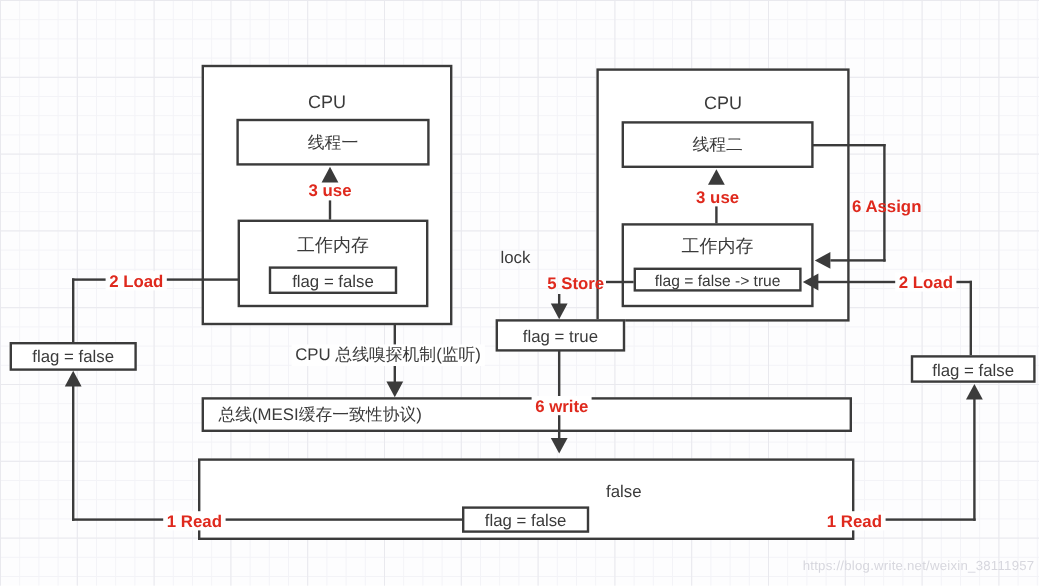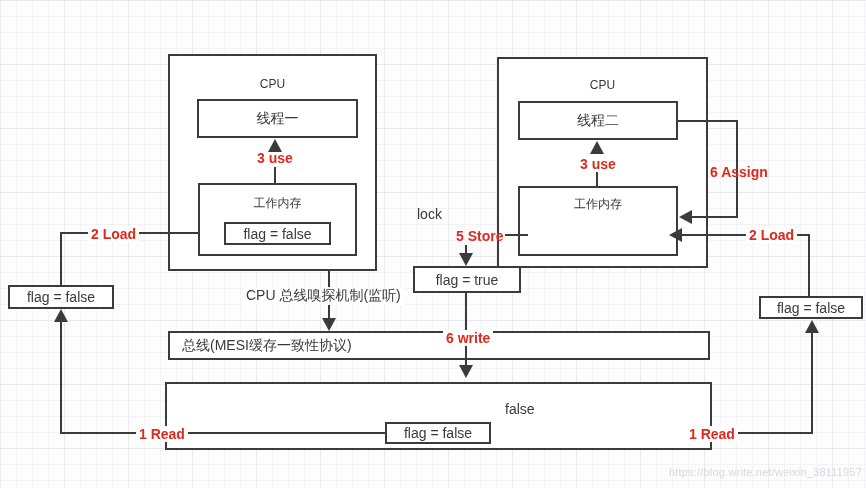--- a/index.html
+++ b/index.html
@@ -24,21 +24,21 @@
   .red{color:#df291d;font-weight:bold;}
   .wbg{background:#fff;padding:0 3px;z-index:5;}
   .center{text-align:center;}
   .hline,.vline{position:absolute;background:#3b3b3b;z-index:2;}
   .hline{height:2px;}
   .vline{width:2px;}
   .arr{position:absolute;width:0;height:0;z-index:2;}
   .arr-up{border-left:7px solid transparent;border-right:7px solid transparent;border-bottom:13px solid #3b3b3b;}
   .arr-down{border-left:7px solid transparent;border-right:7px solid transparent;border-top:13px solid #3b3b3b;}
   .arr-left{border-top:7px solid transparent;border-bottom:7px solid transparent;border-right:13px solid #3b3b3b;}
-  .boxtitle{position:absolute;font-size:12px;text-align:center;z-index:3;}
+  .boxtitle{position:absolute;font-size:15px;text-align:center;z-index:3;}
   .watermark{position:absolute;font-size:11px;color:#d7d7de;z-index:1;letter-spacing:0.2px;}
 </style>
 </head>
 <body>
 
 <div class="canvas">
 
   <div class="box" style="left:168px;top:54px;width:209px;height:217px;"></div>
   <div class="boxtitle" style="left:168px;top:77px;width:209px;">CPU</div>
   <div class="box ctext" style="left:197px;top:99px;width:161px;height:39px;">线程一</div>
@@ -54,20 +54,21 @@
   <div class="box" style="left:497px;top:57px;width:211px;height:211px;"></div>
   <div class="boxtitle" style="left:497px;top:78px;width:211px;">CPU</div>
   <div class="box ctext" style="left:518px;top:101px;width:160px;height:39px;">线程二</div>
 
   <div class="arr arr-up" style="left:590px;top:141px;"></div>
   <div class="lbl red center" style="left:568px;top:156px;width:60px;">3 use</div>
   <div class="vline" style="left:596px;top:172px;height:14px;"></div>
 
   <div class="box" style="left:518px;top:186px;width:160px;height:70px;"></div>
   <div class="boxtitle" style="left:518px;top:196px;width:160px;">工作内存</div>
+  <div class="box ctext" style="left:528px;top:223px;width:140px;height:20px;font-size:13px;">flag = false -&gt; true</div>
 
   <div class="hline" style="left:677px;top:120px;width:61px;"></div>
   <div class="vline" style="left:736px;top:120px;height:98px;"></div>
   <div class="hline" style="left:692px;top:216px;width:46px;"></div>
   <div class="arr arr-left" style="left:679px;top:210px;"></div>
   <div class="lbl red" style="left:710px;top:164px;">6 Assign</div>
 
   <div class="hline" style="left:672px;top:234px;width:138px;"></div>
   <div class="vline" style="left:808px;top:234px;height:62px;"></div>
   <div class="arr arr-left" style="left:669px;top:228px;"></div>

